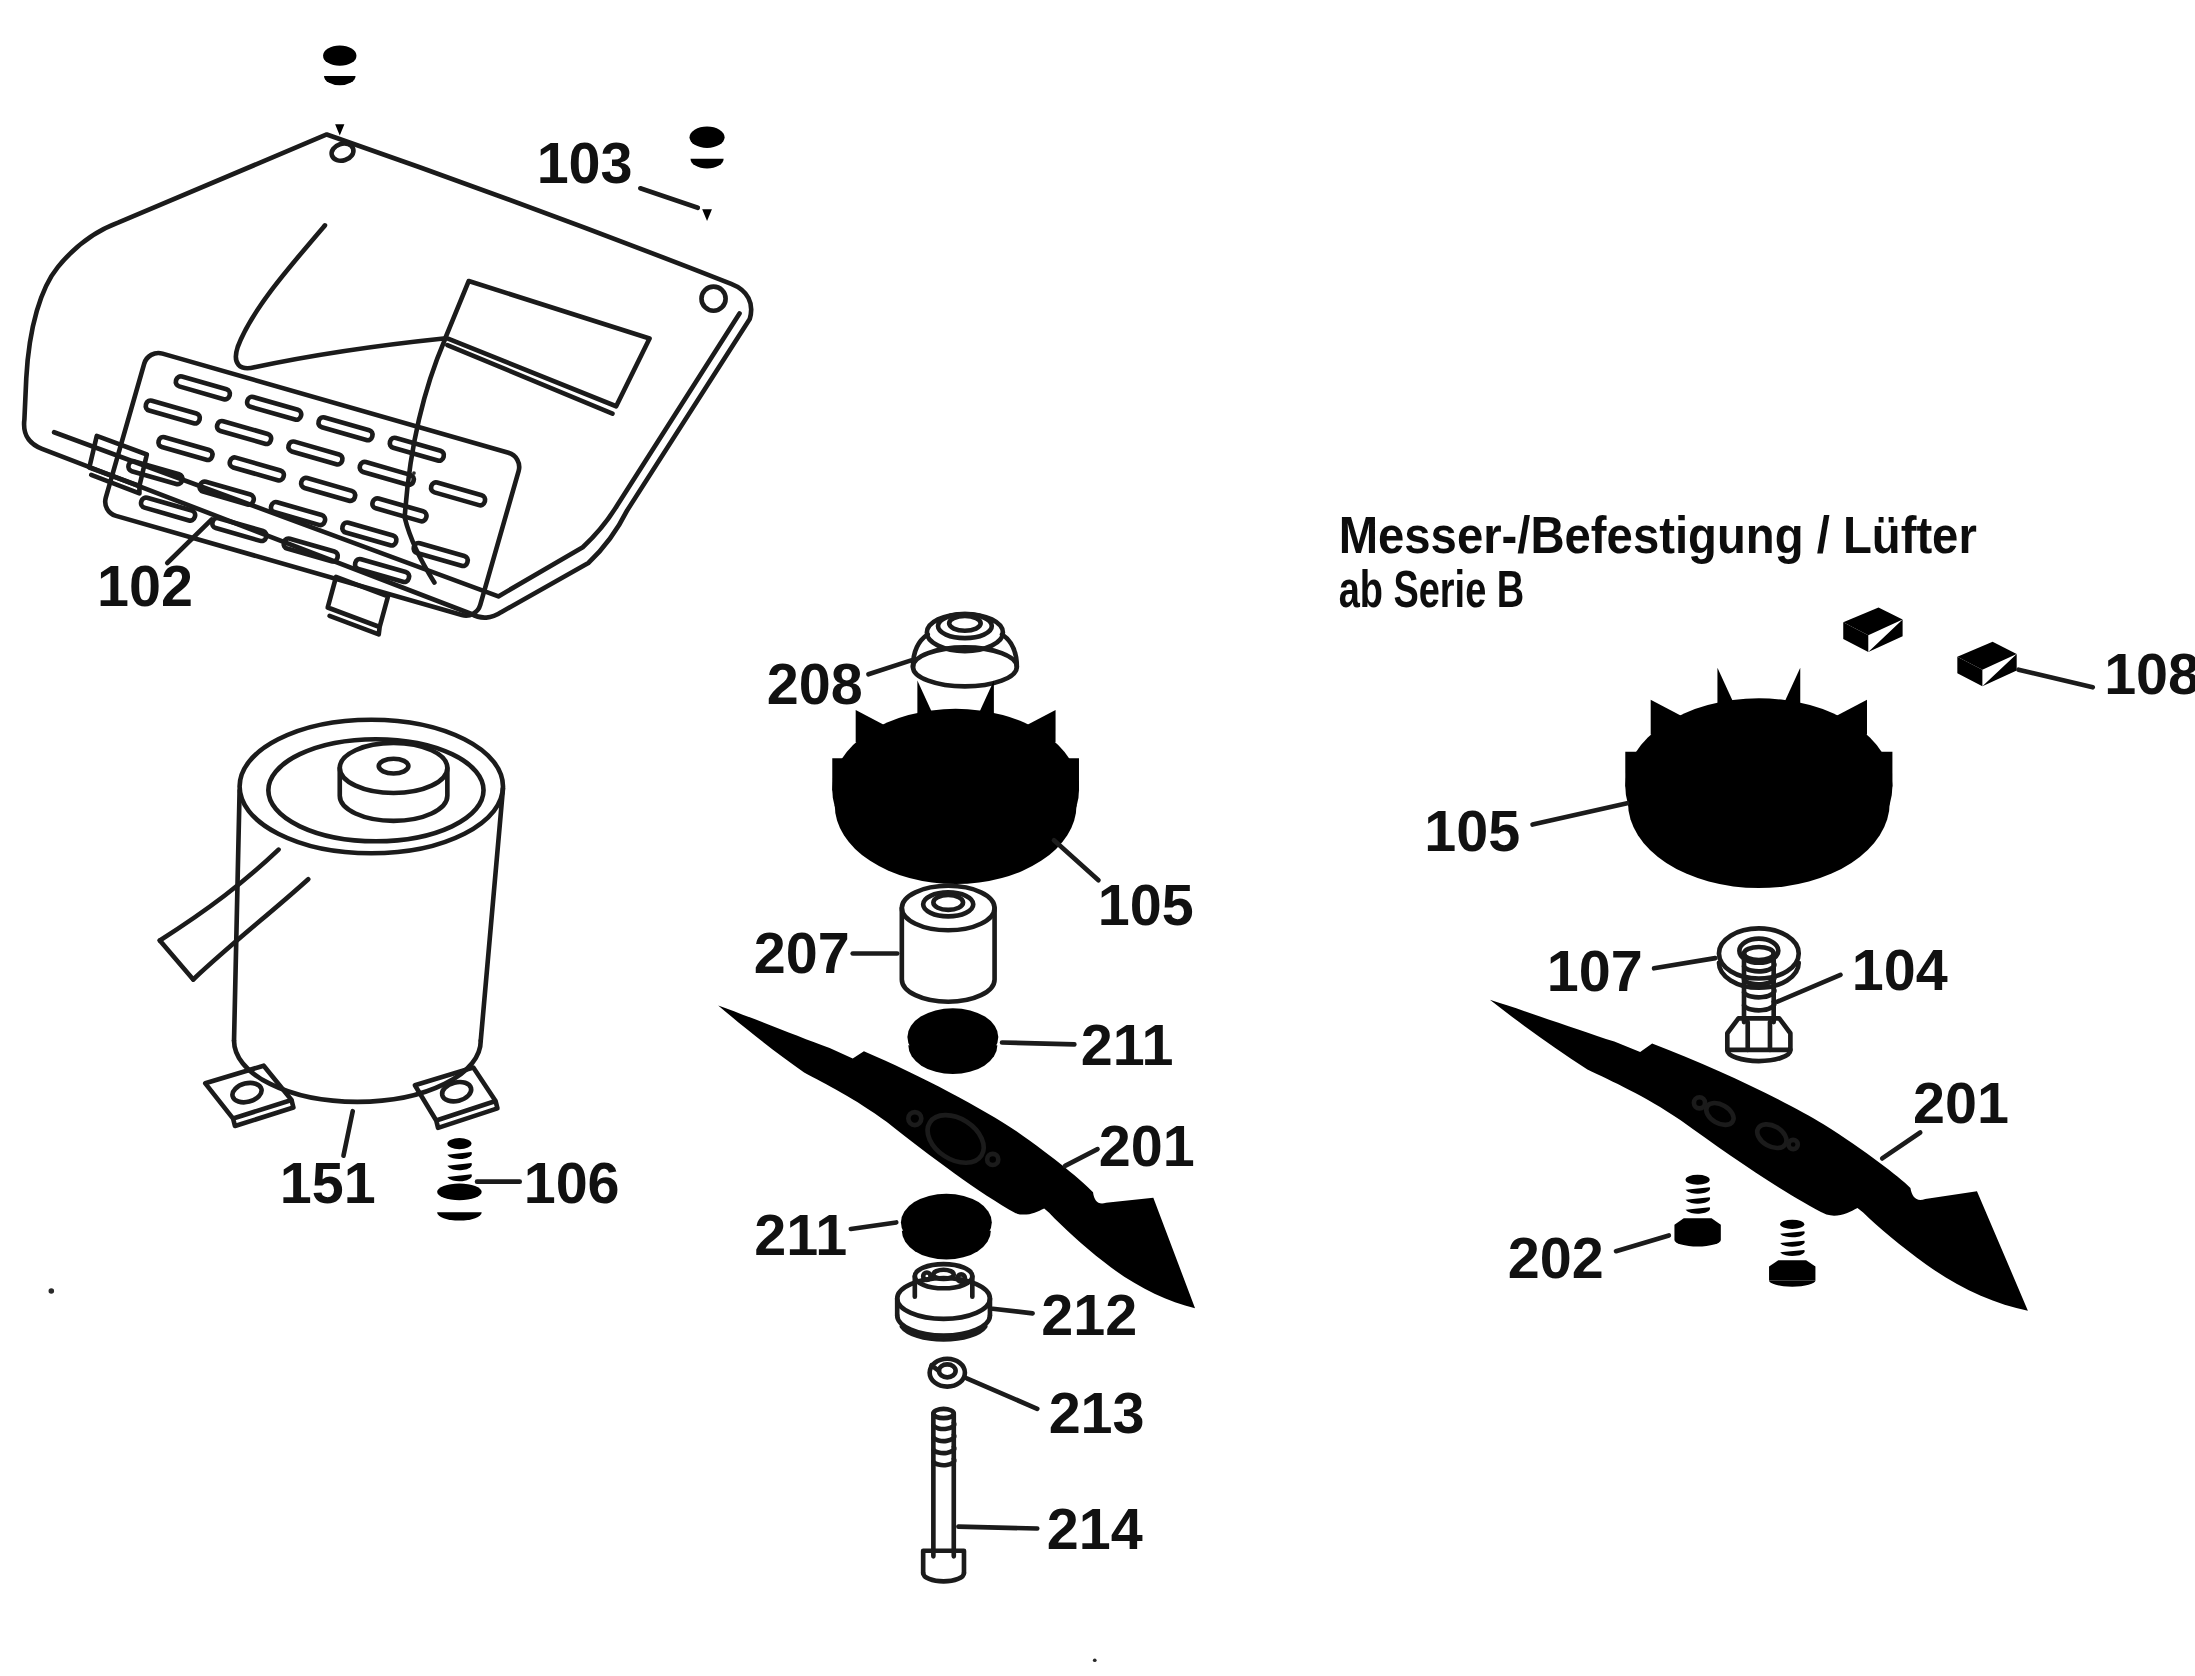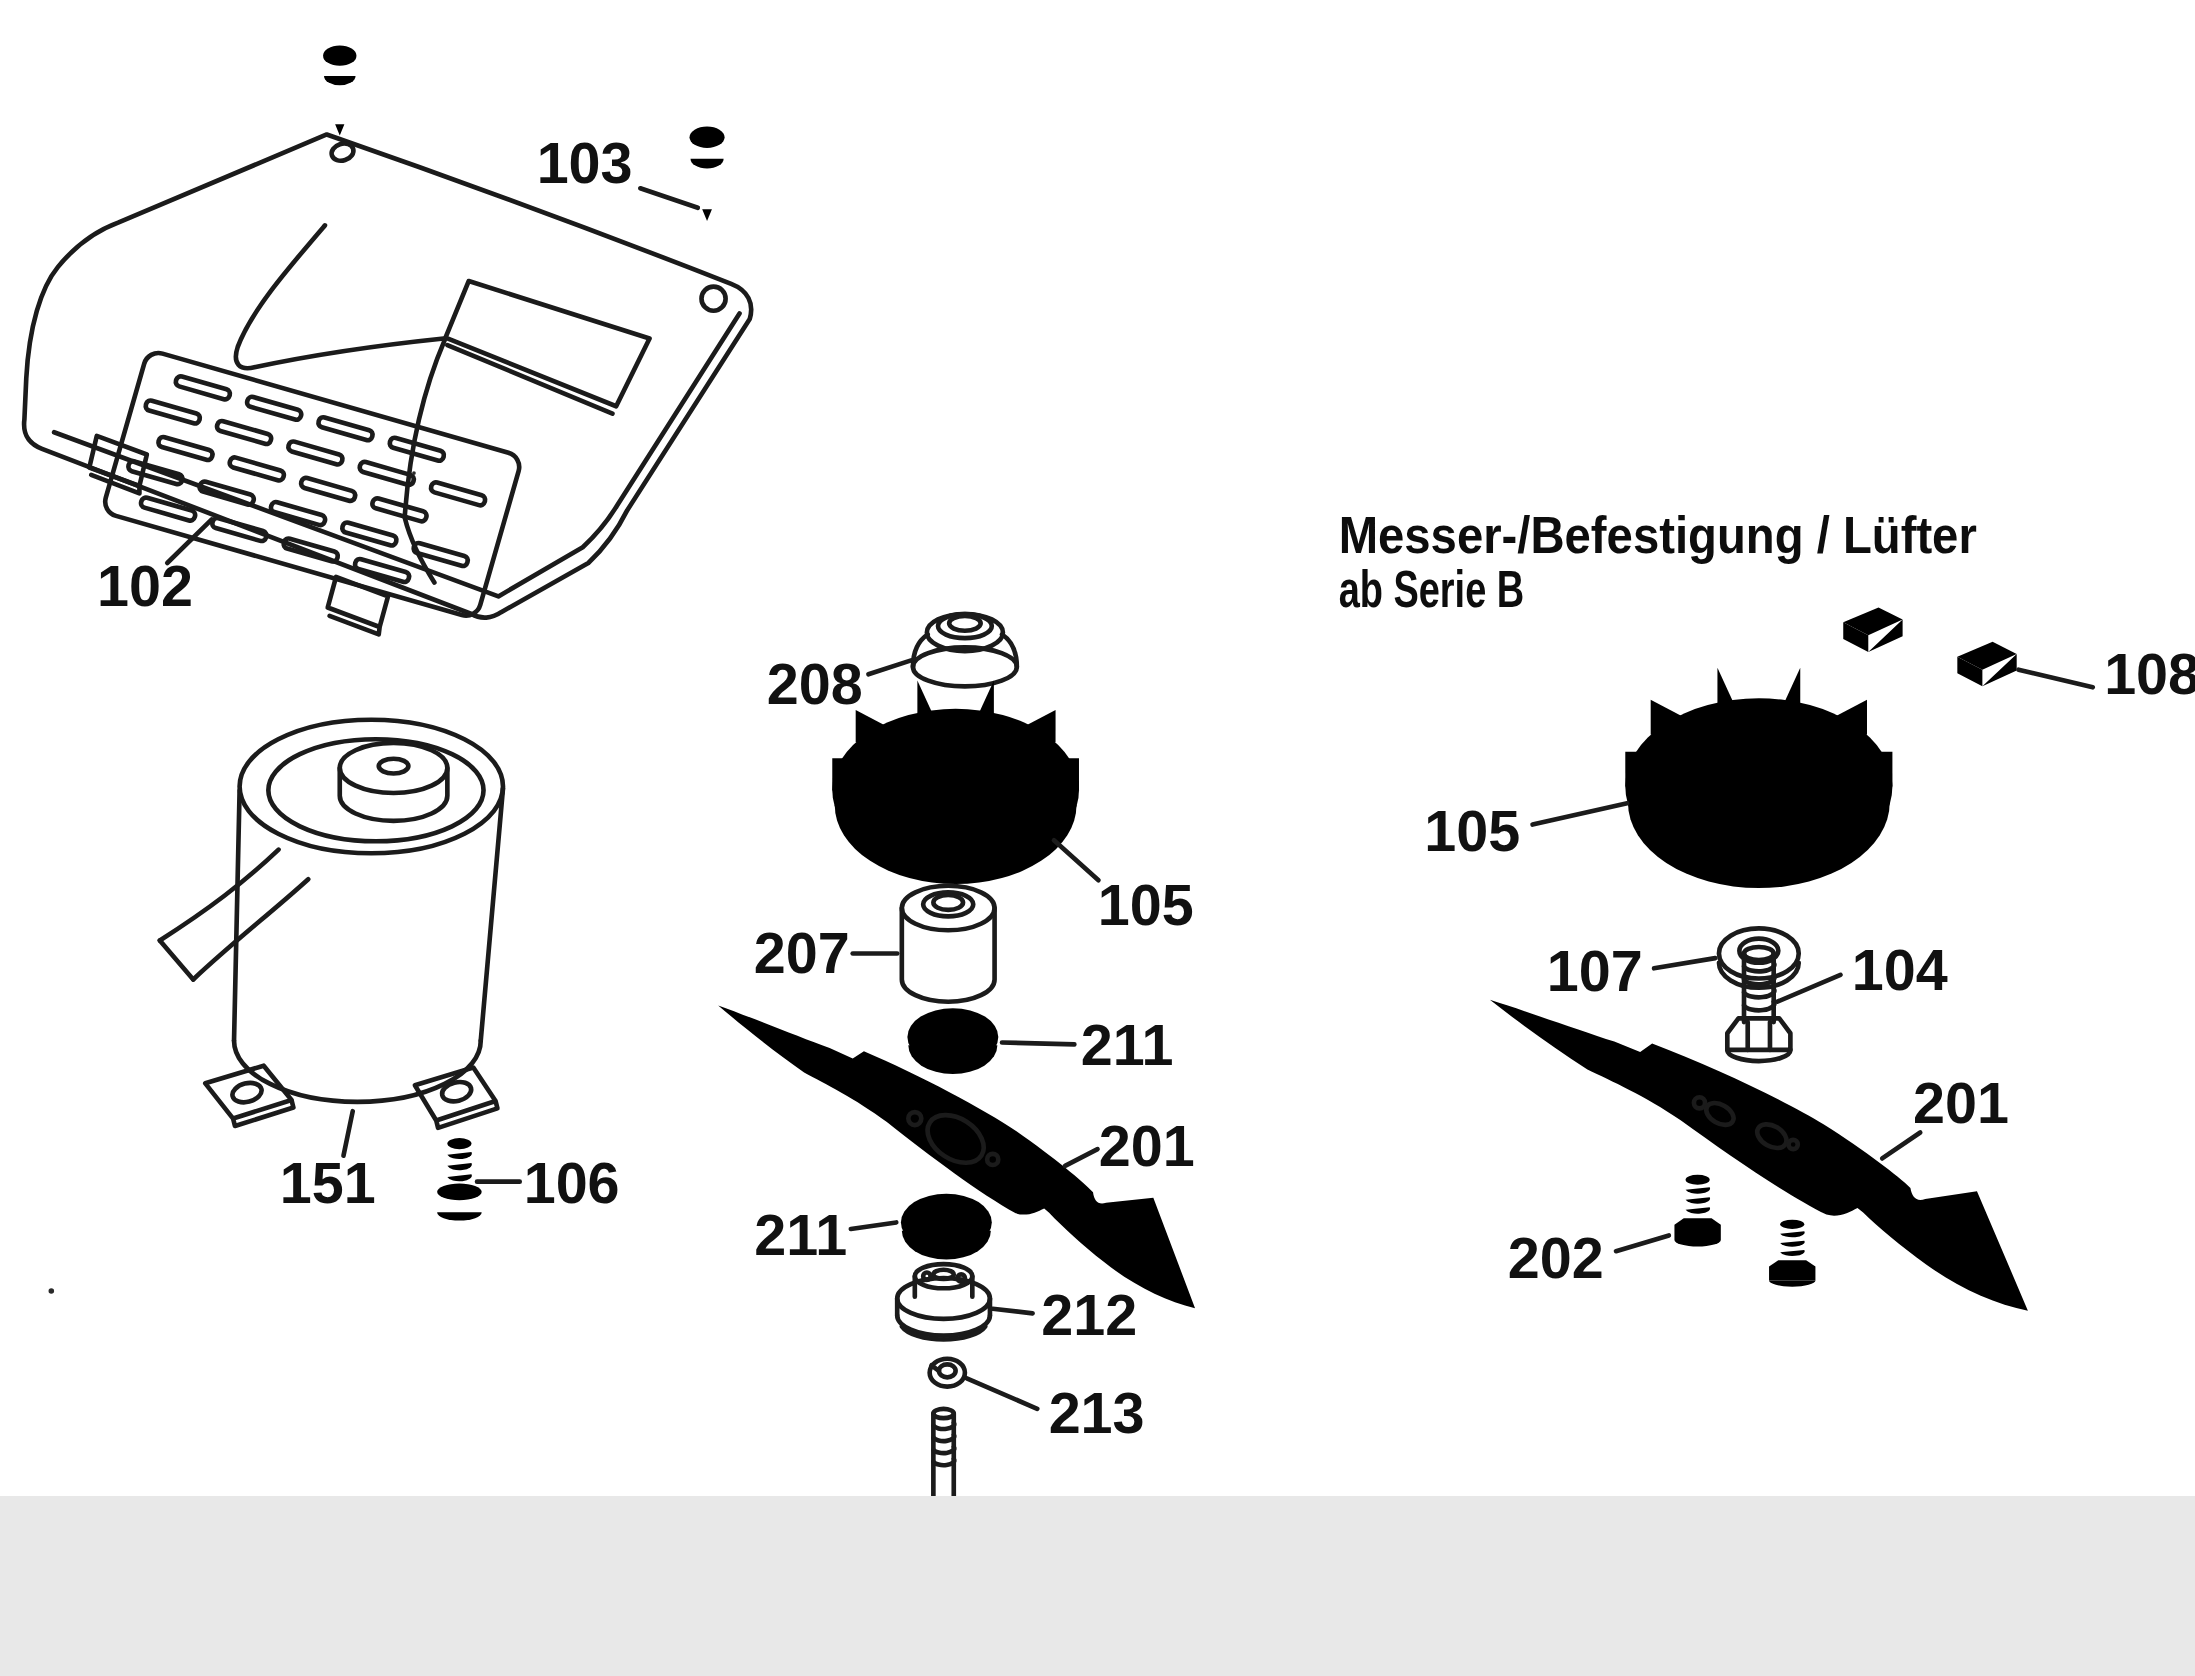--- a/index.html
+++ b/index.html
@@ -1,18 +1,18 @@
 <!DOCTYPE html>
 <html style="font-size:15px"><head>
 <meta charset="utf-8">
 <style>
   html,body{margin:0;padding:0;background:#e8e8e8;}
   .page{
     position:relative;
-    width:2196px;height:1496px;
+    width:2196px;height:1676px;
     background:#ffffff;
     overflow:hidden;
     font-family:"Liberation Sans",sans-serif;
   }
   svg{display:block;width:2196px;height:1676px;}
   .ln path,.ln ellipse,.ln circle,.ln line,.ln rect{
     fill:none;stroke:#1b1b1b;stroke-width:5;
     stroke-linecap:round;stroke-linejoin:round;
   }
   .lbl{

